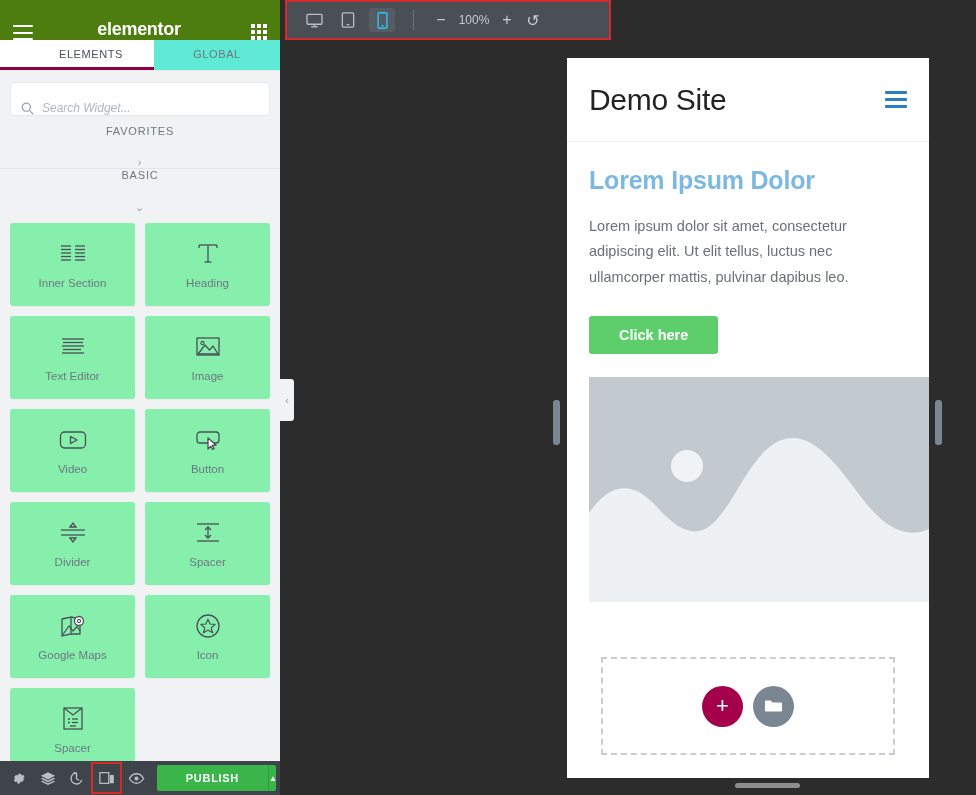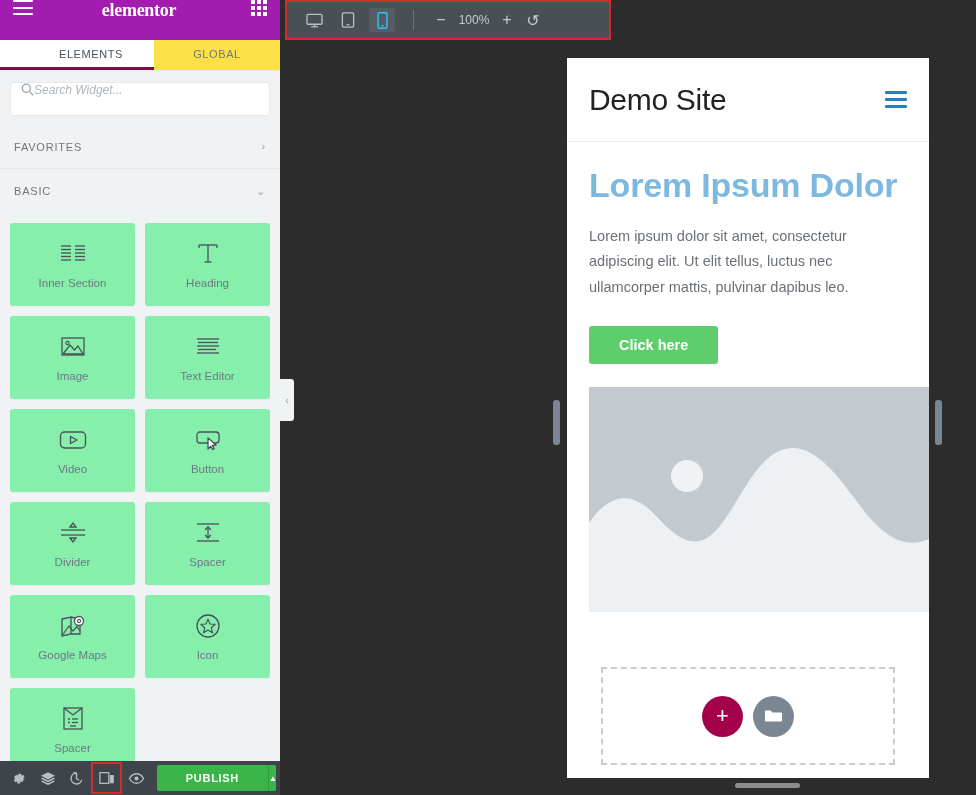--- a/index.html
+++ b/index.html
@@ -12,56 +12,56 @@
   .app { position: relative; width: 976px; height: 795px; display: flex; }
 
   
   .panel {
     width: 280px; height: 795px;
     background: #f1f2f3;
     display: flex; flex-direction: column;
     position: relative; z-index: 5;
   }
   .panel-header {
-    height: 40px; background: #a21caf;
-    display: flex; align-items: flex-start; justify-content: space-between;
-    padding: 0 13px; flex: 0 0 40px; font-family: Liberation Serif, serif;
+    height: 40px; background: #4d7c0f;
+    display: flex; align-items: flex-end; justify-content: space-between;
+    padding: 0 13px; flex: 0 0 40px;
   }
   .hamburger { width: 20px; height: 15px; display: flex; flex-direction: column; justify-content: space-between; cursor: pointer; }
   .hamburger span { display: block; height: 2px; background: #fff; border-radius: 1px; }
   .brand { color: #fff; font-size: 18px; font-weight: bold; letter-spacing: -0.3px; flex: 1; text-align: center; margin-left: -6px; }
   .grid-icon { display: grid; grid-template-columns: repeat(3, 4px); grid-template-rows: repeat(3, 4px); gap: 2px; cursor: pointer; }
   .grid-icon i { background: #fff; display: block; width: 4px; height: 4px; }
 
   .tabs { height: 31px; display: flex; background: #fff; flex: 0 0 31px; border-bottom: 1px solid #e6e9ec; }
   .tab {
     flex: 1; display: flex; align-items: center; justify-content: center;
     font-size: 11px; letter-spacing: 0.6px; color: #6d7882; cursor: pointer;
-    background: #fde047; border-bottom: 3px solid transparent;
+    background: #5eead4; border-bottom: 3px solid transparent;
   }
   .tab.active { color: #495157; background: #fff; border-bottom-color: #93003f; padding-left: 28px; }
 
   .search-wrap { padding: 11px 10px 9px; background: #f1f2f3; flex: 0 0 auto; }
   .search-box {
     height: 34px; background: #fff; border: 1px solid #e6e9ec; border-radius: 3px;
-    display: flex; align-items: flex-start; padding: 0 10px; 
+    display: flex; align-items: flex-end; padding: 0 10px; gap: 8px;
   }
   .search-box svg { flex: 0 0 auto; }
   .search-box input {
     border: 0; outline: 0; width: 100%; font-size: 12px;
     font-family: "Liberation Sans", sans-serif; font-style: italic; color: #6d7882; background: transparent;
   }
   .search-box input::placeholder { color: #b0b6bb; font-style: italic; }
 
   .panel-scroll { flex: 1; overflow: hidden; background: #f1f2f3; }
 
   .cat-head {
     height: 44px; display: flex; align-items: center; justify-content: space-between;
     padding: 0 14px; font-size: 11px; letter-spacing: 0.8px; color: #6d7882;
-    cursor: pointer; border-bottom: 1px solid #e3e6e8;
+    cursor: pointer; border-bottom: 1px solid #e3e6e8; flex-direction: column;
   }
   .cat-head.no-border { border-bottom: none; }
   .chev { color: #9aa2a9; font-size: 11px; line-height: 1; }
 
   .widget-grid { display: grid; grid-template-columns: 1fr 1fr; gap: 10px; padding: 10px; }
   .widget {
     background: #86efac; border-radius: 3px; height: 83px;
     display: flex; flex-direction: column; align-items: center; justify-content: center;
     gap: 9px; cursor: grab; box-shadow: 0 1px 1px rgba(0,0,0,0.03);
   }
@@ -120,21 +120,21 @@
   }
   .site-header {
     height: 84px; border-bottom: 1px solid #eceef0; display: flex;
     align-items: center; justify-content: space-between; padding: 0 22px; gap: 44px;
   }
   .site-title { font-size: 30px; color: #222; font-weight: normal; letter-spacing: -0.3px; }
   .site-burger { width: 22px; display: flex; flex-direction: column; gap: 4px; cursor: pointer; }
   .site-burger span { height: 3px; background: #2a7fc1; border-radius: 1px; display: block; }
 
   .site-body { padding: 24px 22px 0; }
-  .site-h2 { font-size: 34px; color: #7cb8e0; font-weight: bold; letter-spacing: -0.2px; }
+  .site-h2 { font-size: 25px; color: #7cb8e0; font-weight: bold; letter-spacing: -0.2px; }
   .site-p { margin-top: 19px; font-size: 14.5px; line-height: 1.75; color: #6b7076; }
   .site-btn {
     display: inline-block; margin-top: 26px; background: #5ece6c; color: #fff;
     font-size: 14.5px; font-weight: bold; padding: 11px 30px; border-radius: 3px; cursor: pointer;
   }
   .site-img { margin-top: 23px; width: 340px; height: 225px; background: #c2cad0; position: relative; overflow: hidden; }
   .site-img svg { display: block; }
 
   .drop-zone {
     margin: 55px 12px 0; height: 98px; border: 2px dashed #c9cdd1;
@@ -247,42 +247,42 @@
                 <path d="M13 3 L13 20"></path>
                   <path d="M9.5 20 L16.5 20"></path>
               </g>
             </svg>
           </div>
           <div class="wl">Heading</div>
         </div>
 
         <div class="widget">
           <div class="wi">
-            <svg width="26" height="22" viewBox="0 0 26 22">
-              <rect x="2" y="2" width="22" height="17" fill="none" stroke="#495157" stroke-width="1.3"></rect>
-              <circle cx="7.5" cy="7" r="1.6" fill="none" stroke="#495157" stroke-width="1.1"></circle>
-              <path d="M3 18 L10 9 L14.5 14 L18 10 L23 18 Z" fill="none" stroke="#495157" stroke-width="1.3"></path>
-            </svg>
-          </div>
-          <div class="wl">Image</div>
-        </div>
-
-        <div class="widget">
-          <div class="wi">
             <svg width="26" height="20" viewBox="0 0 26 20">
               <g stroke="#495157" stroke-width="1.3">
                 <line x1="2" y1="2" x2="24" y2="2"></line>
                   <line x1="3" y1="5.5" x2="23" y2="5.5"></line>
                 <line x1="2" y1="9" x2="24" y2="9"></line>
                   <line x1="3" y1="12.5" x2="21" y2="12.5"></line>
                 <line x1="2" y1="16" x2="24" y2="16"></line>
               </g>
             </svg>
           </div>
           <div class="wl">Text Editor</div>
+        </div>
+
+        <div class="widget">
+          <div class="wi">
+            <svg width="26" height="22" viewBox="0 0 26 22">
+              <rect x="2" y="2" width="22" height="17" fill="none" stroke="#495157" stroke-width="1.3"></rect>
+              <circle cx="7.5" cy="7" r="1.6" fill="none" stroke="#495157" stroke-width="1.1"></circle>
+              <path d="M3 18 L10 9 L14.5 14 L18 10 L23 18 Z" fill="none" stroke="#495157" stroke-width="1.3"></path>
+            </svg>
+          </div>
+          <div class="wl">Image</div>
         </div>
 
         <div class="widget">
           <div class="wi">
             <svg width="28" height="20" viewBox="0 0 28 20">
               <rect x="1.5" y="2" width="25" height="16" rx="4" fill="none" stroke="#495157" stroke-width="1.3"></rect>
               <path d="M11.5 6.5 L18 10 L11.5 13.5 Z" fill="none" stroke="#495157" stroke-width="1.3" stroke-linejoin="round"></path>
             </svg>
           </div>
           <div class="wl">Video</div>

